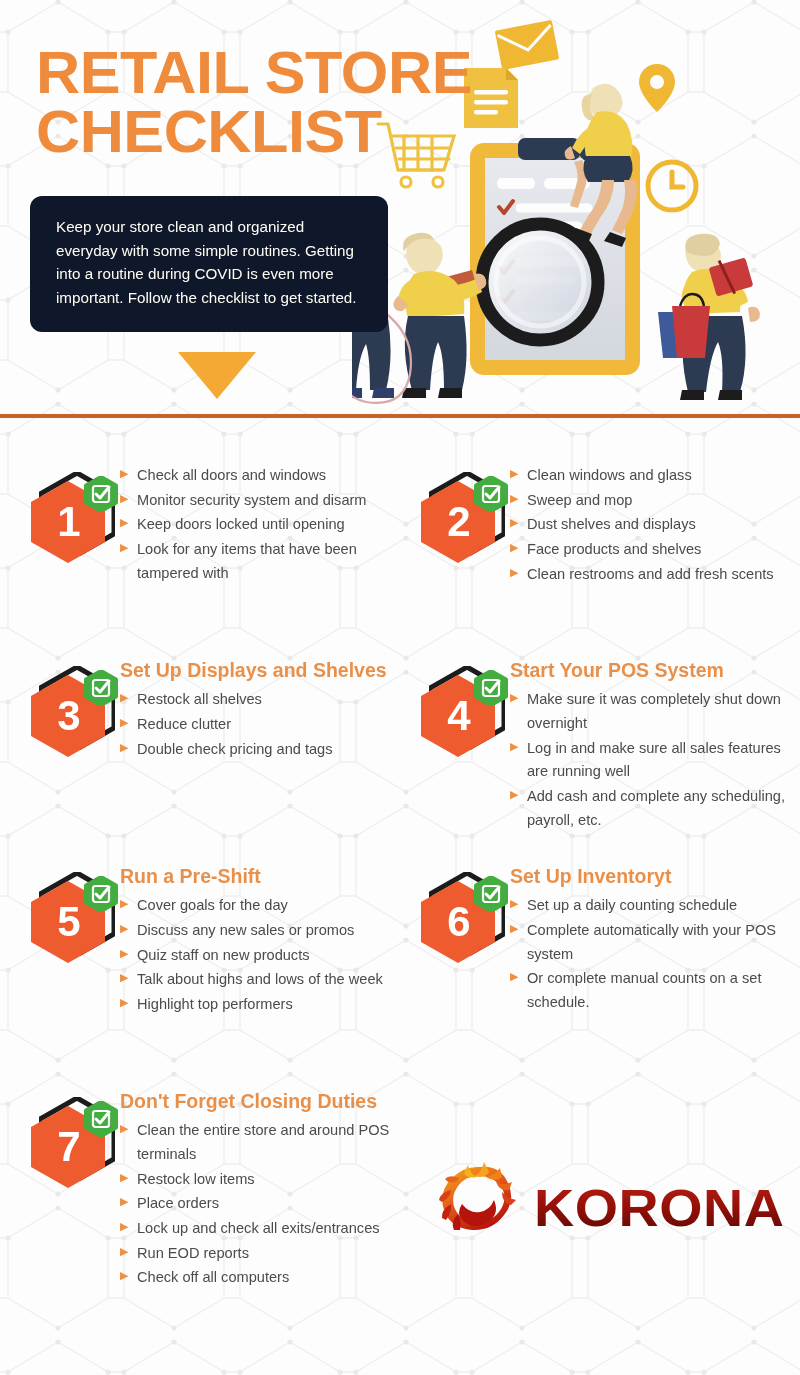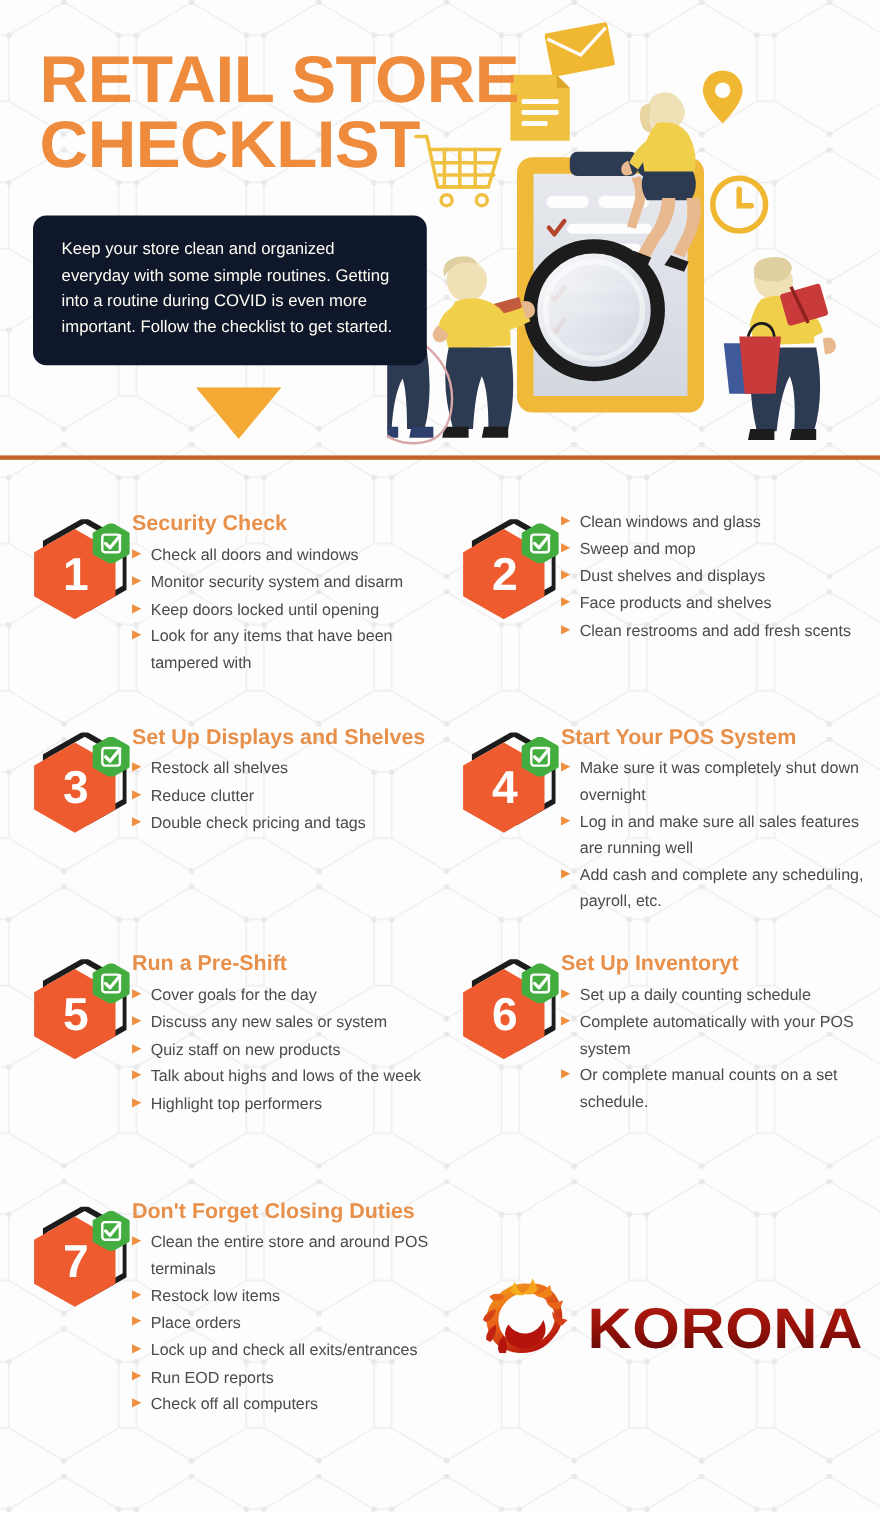--- a/index.html
+++ b/index.html
@@ -414,21 +414,20 @@
             <path d="M38 1 L75 22 L75 62 L38 83 L1 62 L1 22 Z" fill="#ee5b2e"></path>
           </svg>
           <div class="hex-num">1</div>
           <svg class="check-badge" viewBox="0 0 34 36">
             <path d="M17 1 L32 9.5 L32 26.5 L17 35 L2 26.5 L2 9.5 Z" fill="#43ad3f" stroke="#43ad3f" stroke-width="4" stroke-linejoin="round"></path>
             <rect x="9" y="10" width="16" height="16" rx="2.5" fill="none" stroke="#ffffff" stroke-width="2.2"></rect>
             <path d="M12 18 l4 4 l9 -11" fill="none" stroke="#ffffff" stroke-width="3" stroke-linecap="round" stroke-linejoin="round"></path>
           </svg>
         </div>
         <div class="item-body">
-          <div class="item-title">Security Check</div>
           <ul class="bullets">
             <li class="bullet">
               <span class="bullet-arrow">▶</span>
               <span class="bullet-text">Check all doors and windows</span>
             </li>
             <li class="bullet">
               <span class="bullet-arrow">▶</span>
               <span class="bullet-text">Monitor security system and disarm</span>
             </li>
             <li class="bullet">
@@ -565,21 +564,21 @@
         </div>
         <div class="item-body">
           <div class="item-title">Run a Pre-Shift</div>
           <ul class="bullets">
             <li class="bullet">
               <span class="bullet-arrow">▶</span>
               <span class="bullet-text">Cover goals for the day</span>
             </li>
             <li class="bullet">
               <span class="bullet-arrow">▶</span>
-              <span class="bullet-text">Discuss any new sales or system</span>
+              <span class="bullet-text">Discuss any new sales or promos</span>
             </li>
             <li class="bullet">
               <span class="bullet-arrow">▶</span>
               <span class="bullet-text">Quiz staff on new products</span>
             </li>
             <li class="bullet">
               <span class="bullet-arrow">▶</span>
               <span class="bullet-text">Talk about highs and lows of the week</span>
             </li>
             <li class="bullet">

